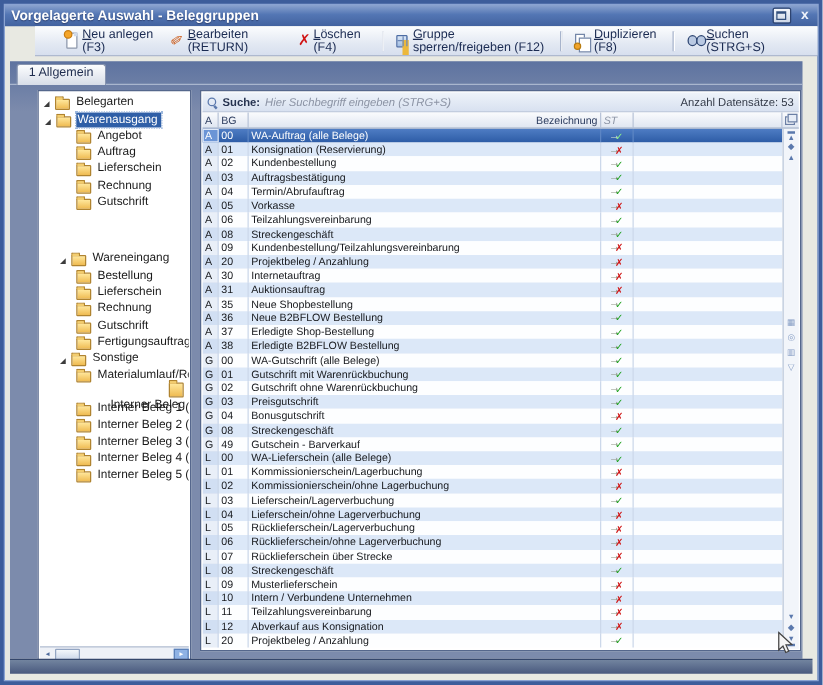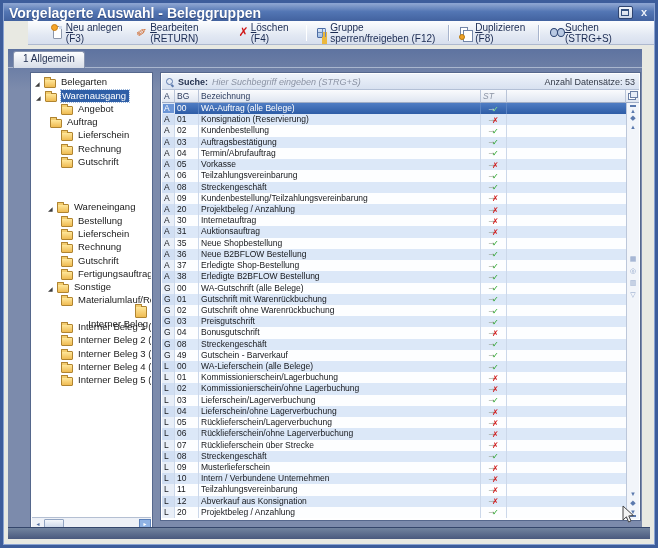--- a/index.html
+++ b/index.html
@@ -8,21 +8,21 @@
     background:#3d5d9b;
     font-family:"Liberation Sans","DejaVu Sans",sans-serif;
     -webkit-font-smoothing:antialiased;
   }
   .inner{position:absolute;inset:4px;background:#e8e9e2;outline:1px solid #8aa3d2;}
 
   
   .titlebar{position:absolute;left:0;right:0;top:0;height:17px;
     background:linear-gradient(#8ba3cf,#5376b4 45%,#42629f);
     display:flex;align-items:center;padding:0 5px;box-sizing:border-box;}
-  .title{color:#fff;font-size:14px;font-weight:bold;text-shadow:0 1px 1px rgba(0,0,30,.4);}
+  .title{color:#fff;font-size:11px;font-weight:bold;text-shadow:0 1px 1px rgba(0,0,30,.4);}
   .win-controls{margin-left:auto;display:flex;align-items:center;gap:6px;}
   .btn-restore{width:13px;height:11px;background:linear-gradient(#f4f7fb,#ccd6e6);
     border:1px solid #2e4470;border-radius:2px;position:relative;cursor:default;}
   .btn-restore::after{content:"";position:absolute;left:2px;top:2px;width:6px;height:4px;
     border:1px solid #33507e;border-top-width:2px;}
   .btn-close{color:#eef2fa;font-size:11px;font-weight:bold;line-height:11px;padding:0 2px;}
 
   
   .toolbar{position:absolute;left:0;right:0;top:17px;height:24px;
     background:linear-gradient(#fcfdfe,#e3e9f3 60%,#d7dfee);
@@ -93,21 +93,21 @@
   .search-label{font-size:9px;font-weight:bold;color:#25324f;}
   .search-input{flex:1;border:none;background:transparent;font-size:9px;font-style:italic;color:#4a5468;outline:none;padding:0;font-family:"Liberation Sans",sans-serif;}
   .search-input::placeholder{color:#8b93a4;font-style:italic;}
   .record-count{font-size:9px;color:#33causes3;color:#333a48;white-space:nowrap;}
 
   .ghead{position:absolute;left:1px;right:1px;top:17px;height:13px;
     background:linear-gradient(#fafbfd,#dde4f0);display:flex;font-size:8.5px;color:#2c3c5e;}
   .hcell{border-right:1px solid #b9c4d8;border-bottom:1px solid #9fadc6;padding:1px 2px;box-sizing:border-box;line-height:10px;}
   .h-a{flex:0 0 13px;}
   .h-bg{flex:0 0 24px;}
-  .h-name{flex:0 0 282px;}
+  .h-name{flex:0 0 282px;text-align:right;}
   .h-st{flex:0 0 26px;color:#8d95a5;font-style:italic;}
   .h-fill{flex:1;}
   .colchooser{flex:0 0 13px;border-bottom:1px solid #9fadc6;position:relative;}
   .colchooser::before{content:"";position:absolute;left:2px;top:3px;width:6px;height:5px;border:1px solid #6b7fa5;background:#fff;}
   .colchooser::after{content:"";position:absolute;left:4px;top:1px;width:6px;height:5px;border:1px solid #6b7fa5;background:#e7edf7;}
 
   .rows{position:absolute;left:1px;right:14px;top:30px;bottom:1px;overflow:hidden;}
   .grow{display:flex;height:11.22px;background:#fdfeff;}
   .grow.alt{background:#dce8f8;}
   .cell{font-size:8.5px;line-height:11px;padding:0 2px;box-sizing:border-box;color:#16181c;
@@ -201,21 +201,21 @@
             </div>
             <div class="titem tsel" style="padding-left: 4px;">
               <span class="exp">◢</span>
               <span class="folder"></span>
               <span class="tlabel">Warenausgang</span>
             </div>
             <div class="titem" style="padding-left: 29px;">
               <span class="folder"></span>
               <span class="tlabel">Angebot</span>
             </div>
-            <div class="titem" style="padding-left: 18px;">
+            <div class="titem" style="padding-left: 29px;">
               <span class="folder"></span>
               <span class="tlabel">Auftrag</span>
             </div>
             <div class="titem" style="padding-left: 29px;">
               <span class="folder"></span>
               <span class="tlabel">Lieferschein</span>
             </div>
             <div class="titem" style="padding-left: 29px;">
               <span class="folder"></span>
               <span class="tlabel">Rechnung</span>

